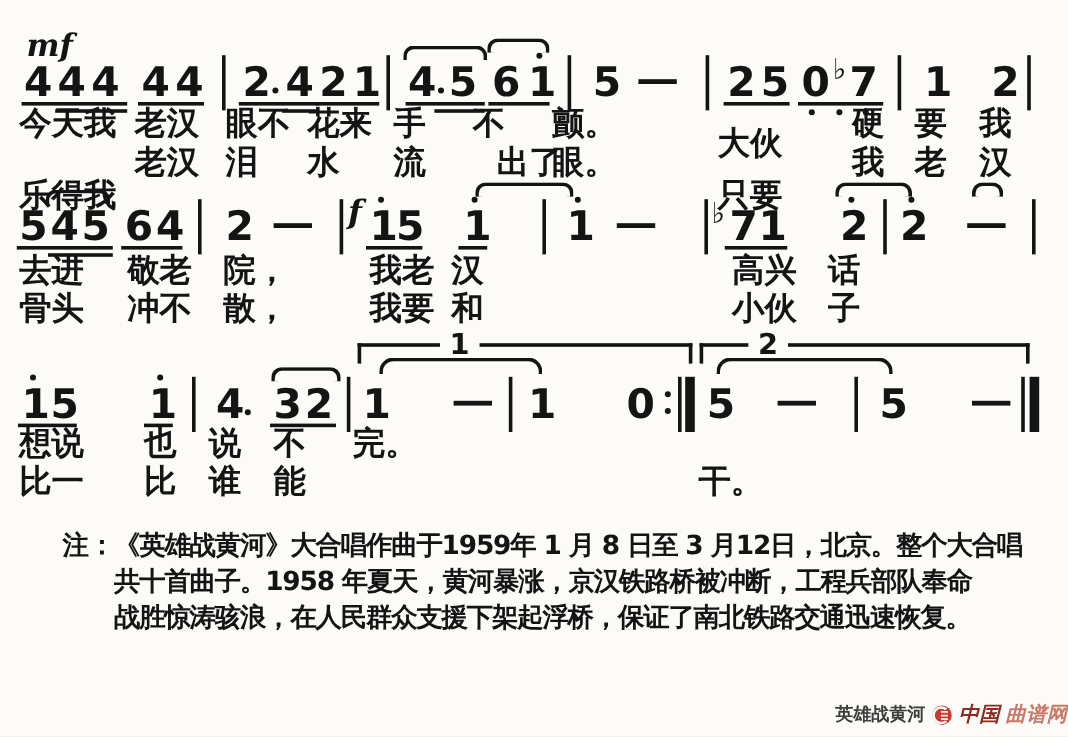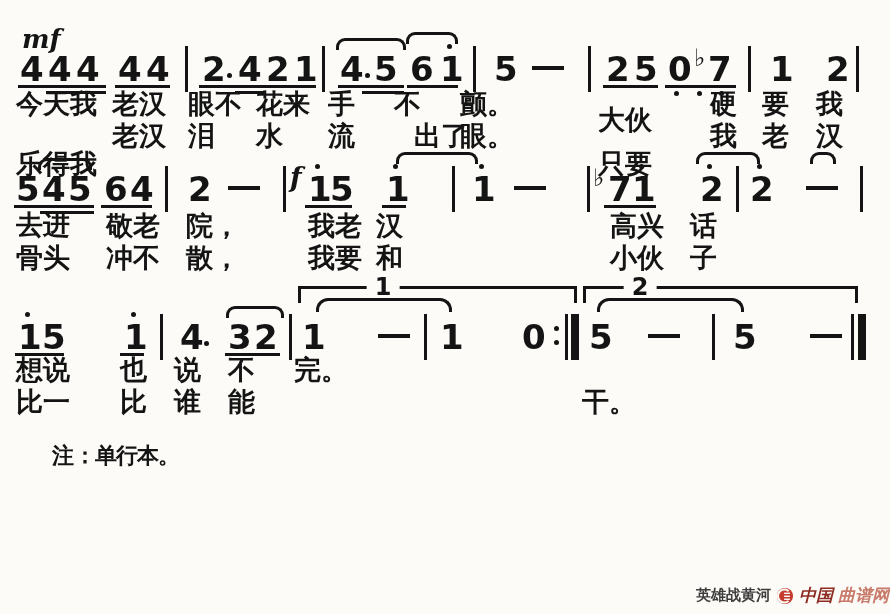--- a/index.html
+++ b/index.html
@@ -138,21 +138,21 @@
       <div class="ln" style="left: 604px; top: 205px; width: 52px;"></div>
       <div class="slur" style="left: 696px; top: 152px; width: 64px;"></div>
       <div class="num" style="left: 700px; top: 172px;">2</div>
       <div class="dot" style="left: 707px; top: 164px;"></div>
       <div class="bar" style="left: 736px; top: 166px; height: 46px;"></div>
       <div class="num" style="left: 750px; top: 172px;">2</div>
       <div class="dot" style="left: 757px; top: 164px;"></div>
       <div class="dash" style="left: 806px; top: 186px;"></div>
       <div class="slur" style="left: 810px; top: 152px; width: 26px;"></div>
       <div class="bar" style="left: 860px; top: 166px; height: 46px;"></div>
-      <div class="lyric" style="left: 16px; top: 212px; font-family: Liberation Serif, serif;">去进</div>
+      <div class="lyric" style="left: 16px; top: 212px;">去进</div>
       <div class="lyric" style="left: 106px; top: 212px;">敬老</div>
       <div class="lyric" style="left: 186px; top: 212px;">院，</div>
       <div class="lyric" style="left: 308px; top: 212px;">我老</div>
       <div class="lyric" style="left: 376px; top: 212px;">汉</div>
       <div class="lyric" style="left: 610px; top: 212px;">高兴</div>
       <div class="lyric" style="left: 690px; top: 212px;">话</div>
       <div class="lyric" style="left: 16px; top: 244px;">骨头</div>
       <div class="lyric" style="left: 106px; top: 244px;">冲不</div>
       <div class="lyric" style="left: 186px; top: 244px;">散，</div>
       <div class="lyric" style="left: 308px; top: 244px;">我要</div>
@@ -205,21 +205,23 @@
       <div class="lyric" style="left: 294px; top: 356px;">完。</div>
       <div class="lyric" style="left: 16px; top: 388px;">比一</div>
       <div class="lyric" style="left: 120px; top: 388px;">比</div>
       <div class="lyric" style="left: 174px; top: 388px;">谁</div>
       <div class="lyric" style="left: 228px; top: 388px;">能</div>
       <div class="lyric" style="left: 582px; top: 388px;">干。</div>
     </div>
 
   <span class="fnlabel">注：</span>
   <div class="fnbody" id="fnbody">
-      <div>单行本。</div>
+      <div>《英雄战黄河》大合唱作曲于1959年 1 月 8 日至 3 月12日，北京。整个大合唱</div>
+      <div>共十首曲子。1958 年夏天，黄河暴涨，京汉铁路桥被冲断，工程兵部队奉命</div>
+      <div>战胜惊涛骇浪，在人民群众支援下架起浮桥，保证了南北铁路交通迅速恢复。</div>
     </div>
 
   <div class="watermark">
     <span class="wm-prefix">英雄战黄河</span>
     <svg width="18" height="18" viewBox="0 0 20 20">
       <circle cx="10" cy="10" r="9" fill="#c53b2d"></circle>
       <path d="M14 4.5 A7.2 7.2 0 1 0 14 15.5" stroke="#fcfbf7" fill="none" stroke-width="2.4"></path>
       <line x1="9" y1="7" x2="15.5" y2="7" stroke="#fcfbf7" stroke-width="1.6"></line>
       <line x1="9" y1="10.3" x2="15.5" y2="10.3" stroke="#fcfbf7" stroke-width="1.6"></line>
       <line x1="9" y1="13.6" x2="15.5" y2="13.6" stroke="#fcfbf7" stroke-width="1.6"></line>

